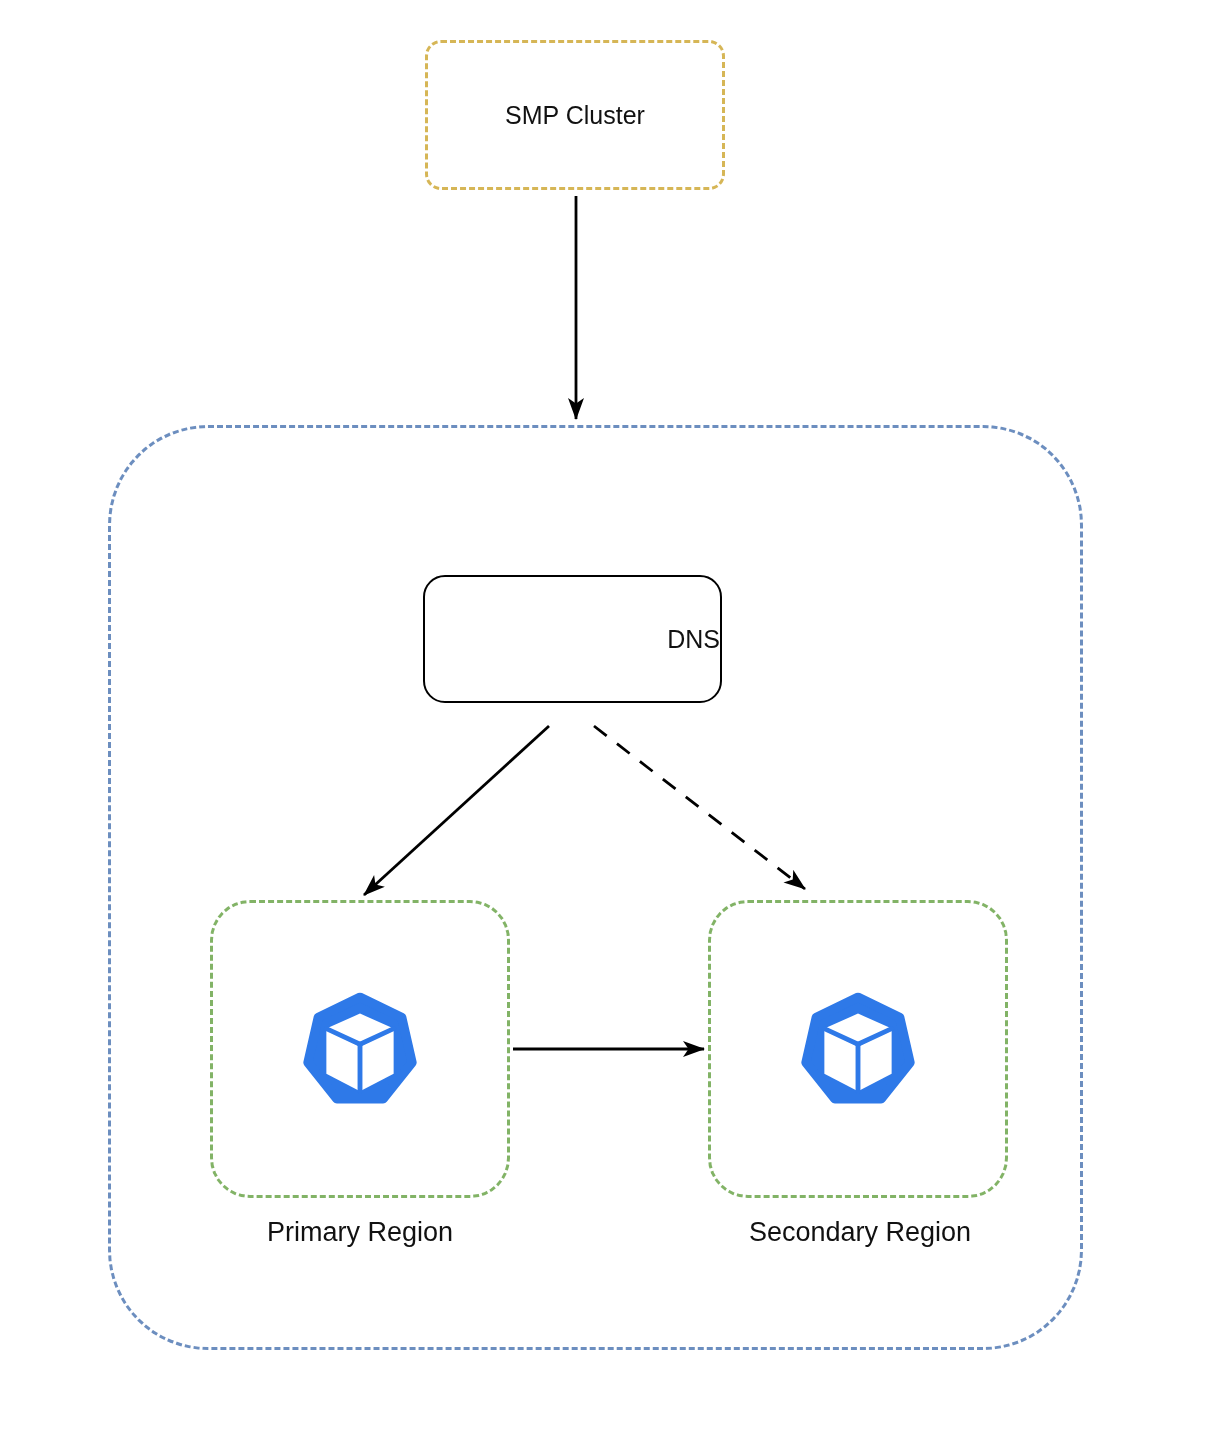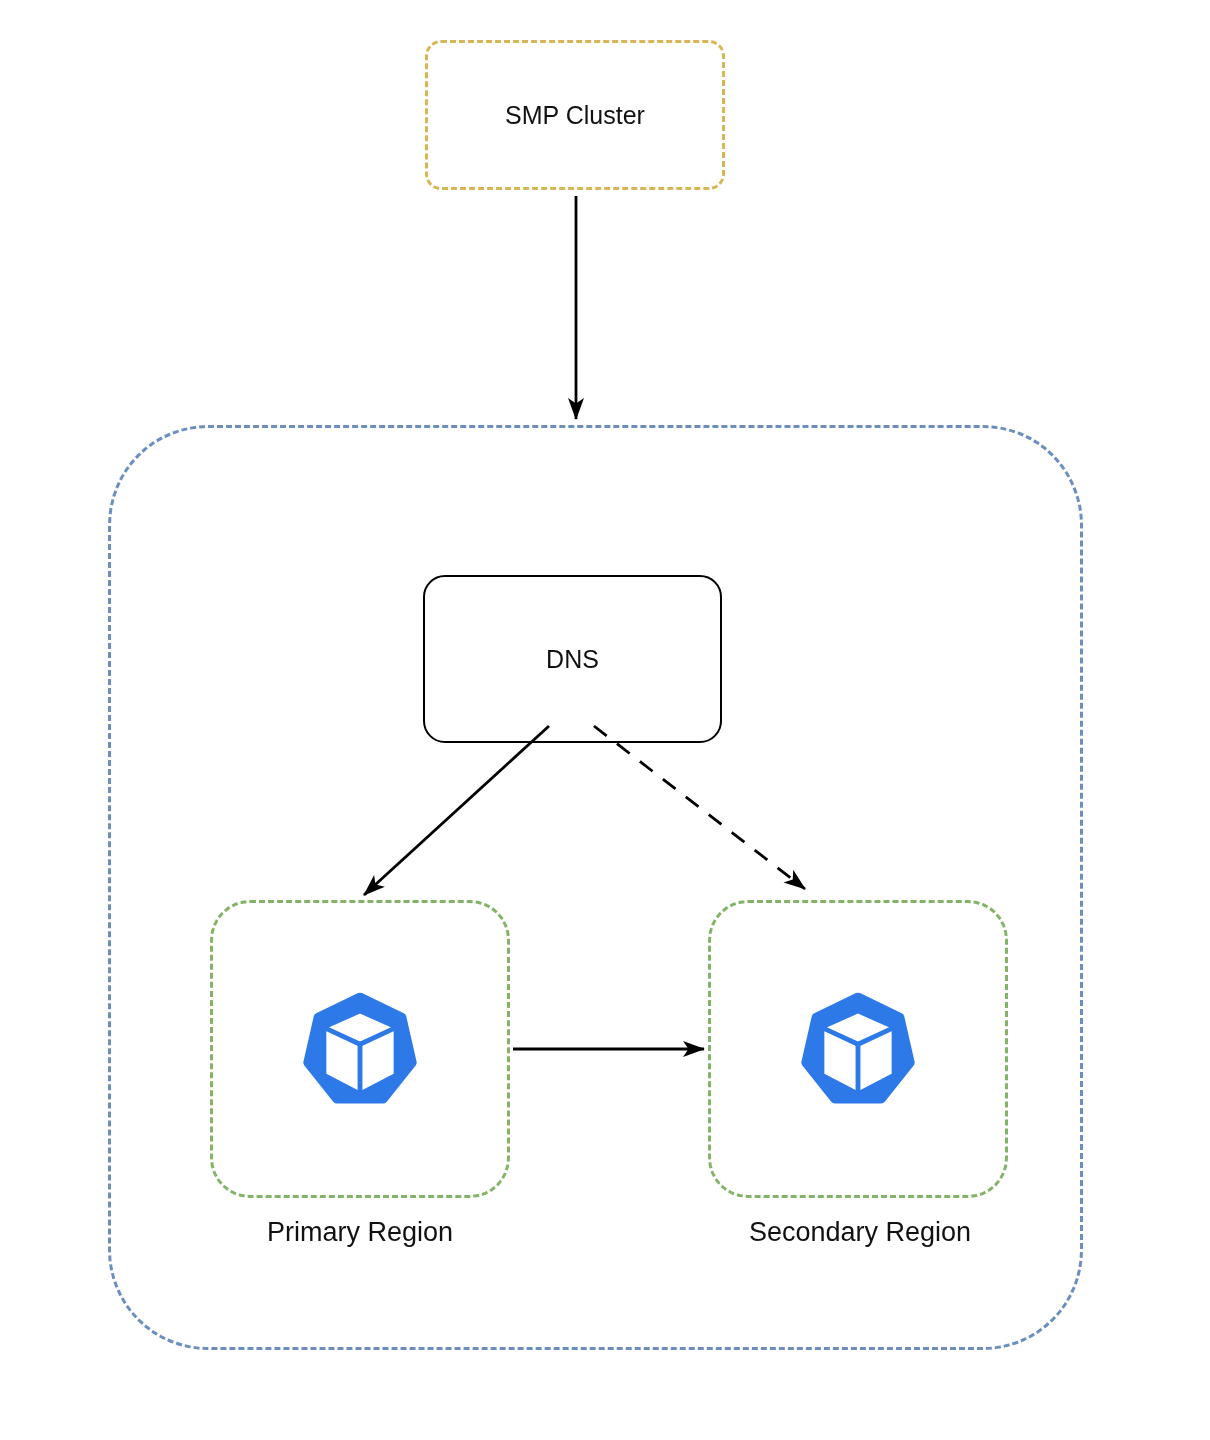--- a/index.html
+++ b/index.html
@@ -49,25 +49,25 @@
     width: 975px; height: 925px;
     border: 3px dashed var(--outer-border);
     border-radius: 100px;
     background: var(--bg);
   }
 
   
   .dns-box {
     position: absolute;
     left: 423px; top: 575px;
-    width: 299px; height: 168px;
+    width: 299px; height: 128px;
     border: 2.5px solid var(--dns-border);
     border-radius: 22px;
     background: var(--bg);
-    display: flex; align-items: center; justify-content: center;
+    display: flex; align-items: center; justify-content: flex-end;
   }
 
   
   .region-box {
     position: absolute;
     width: 300px; height: 298px;
     border: 3px dashed var(--region-border);
     border-radius: 40px;
     background: var(--bg);
     display: flex; align-items: center; justify-content: center;

